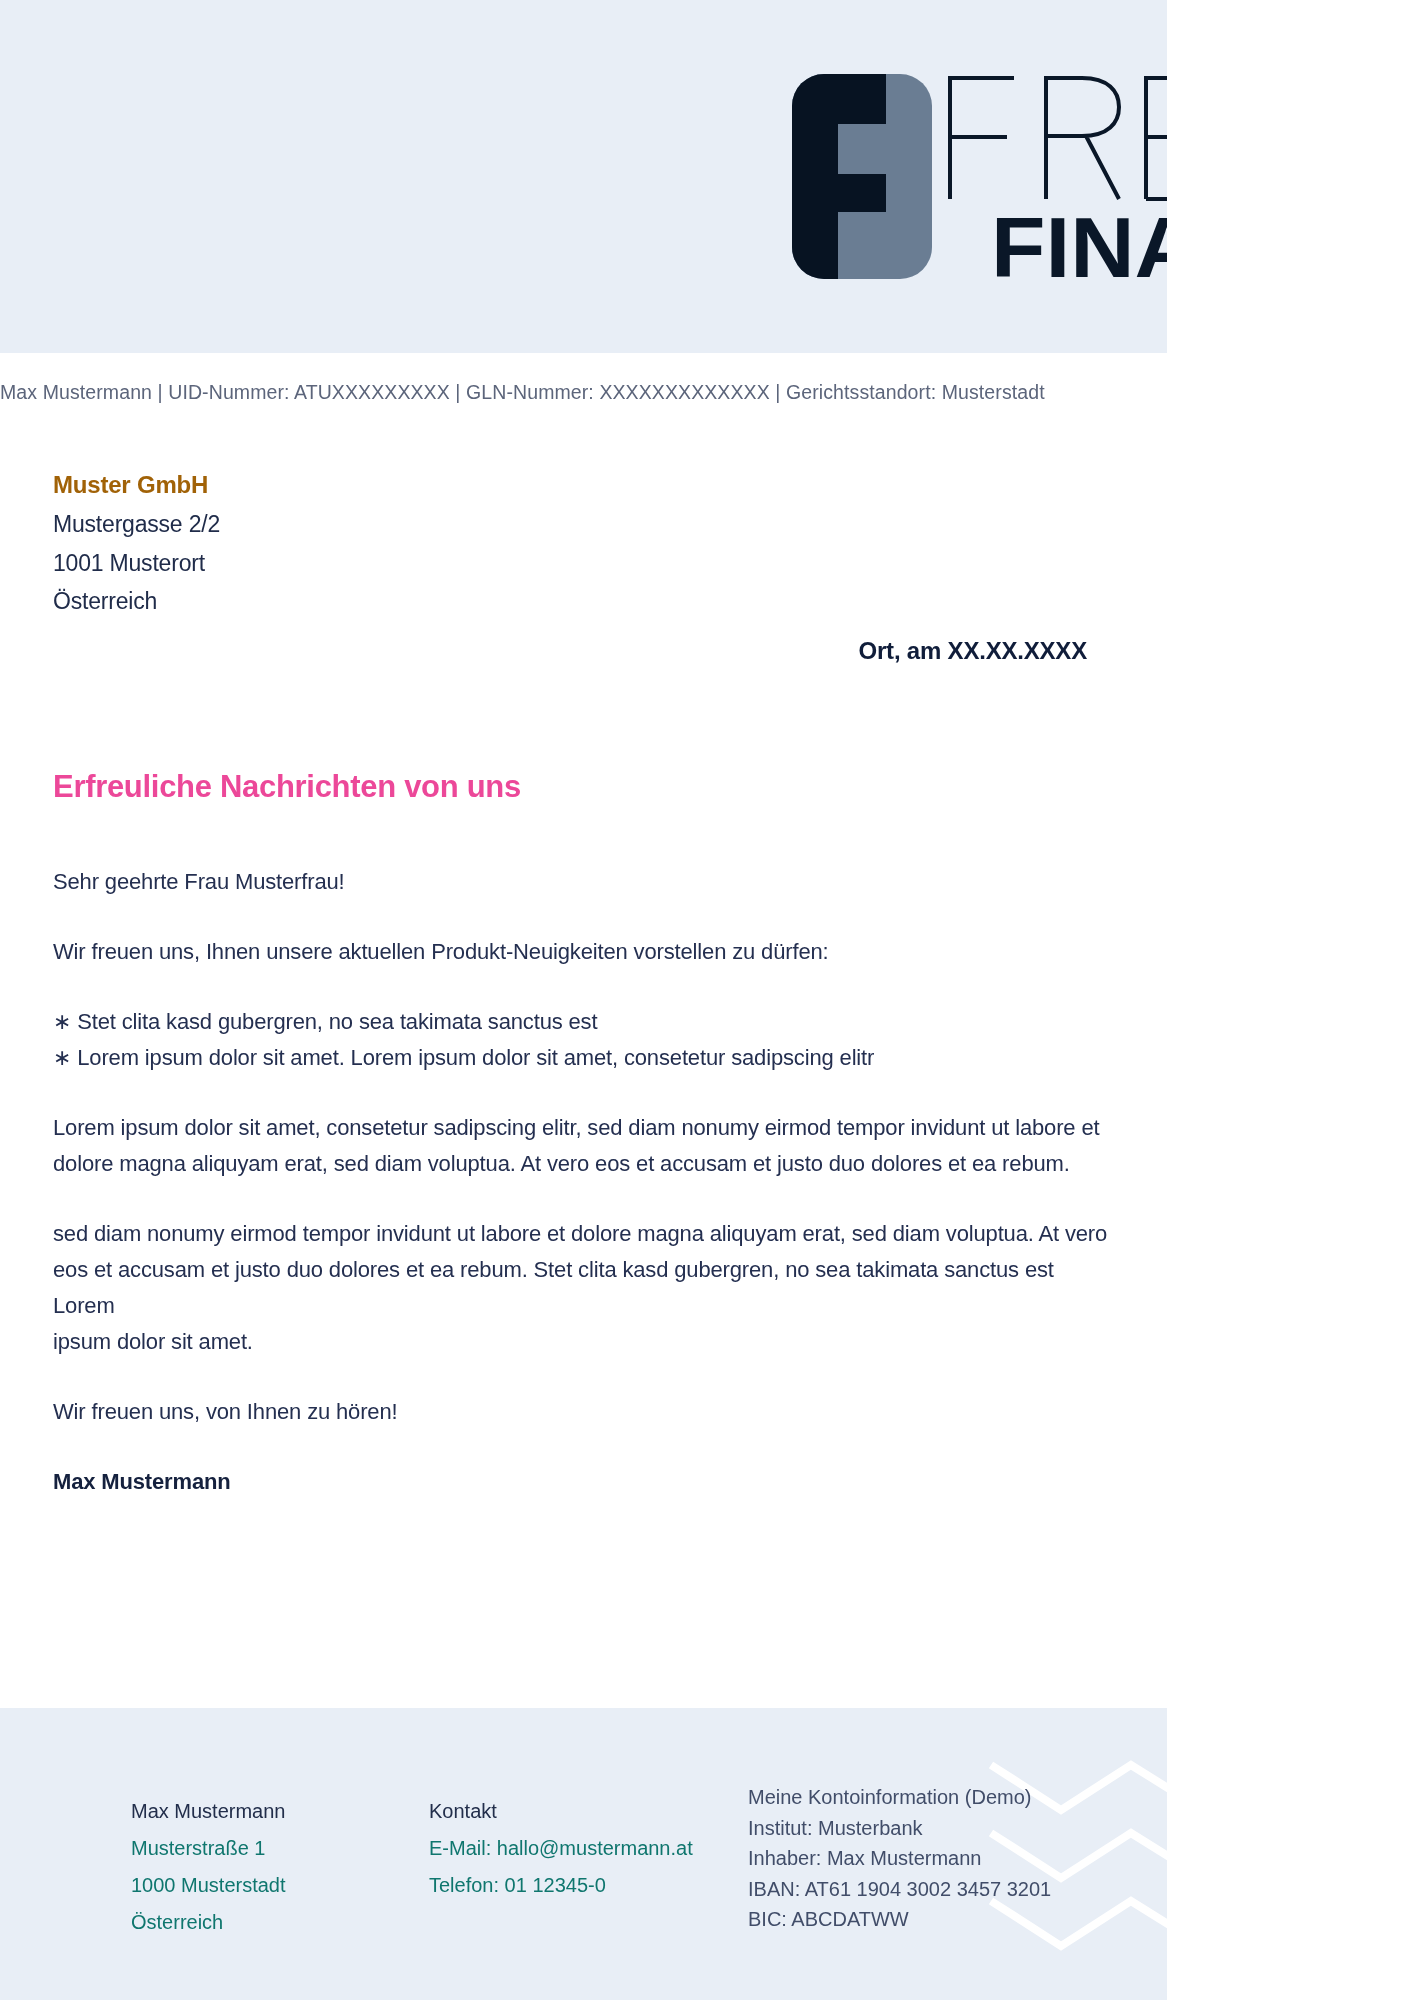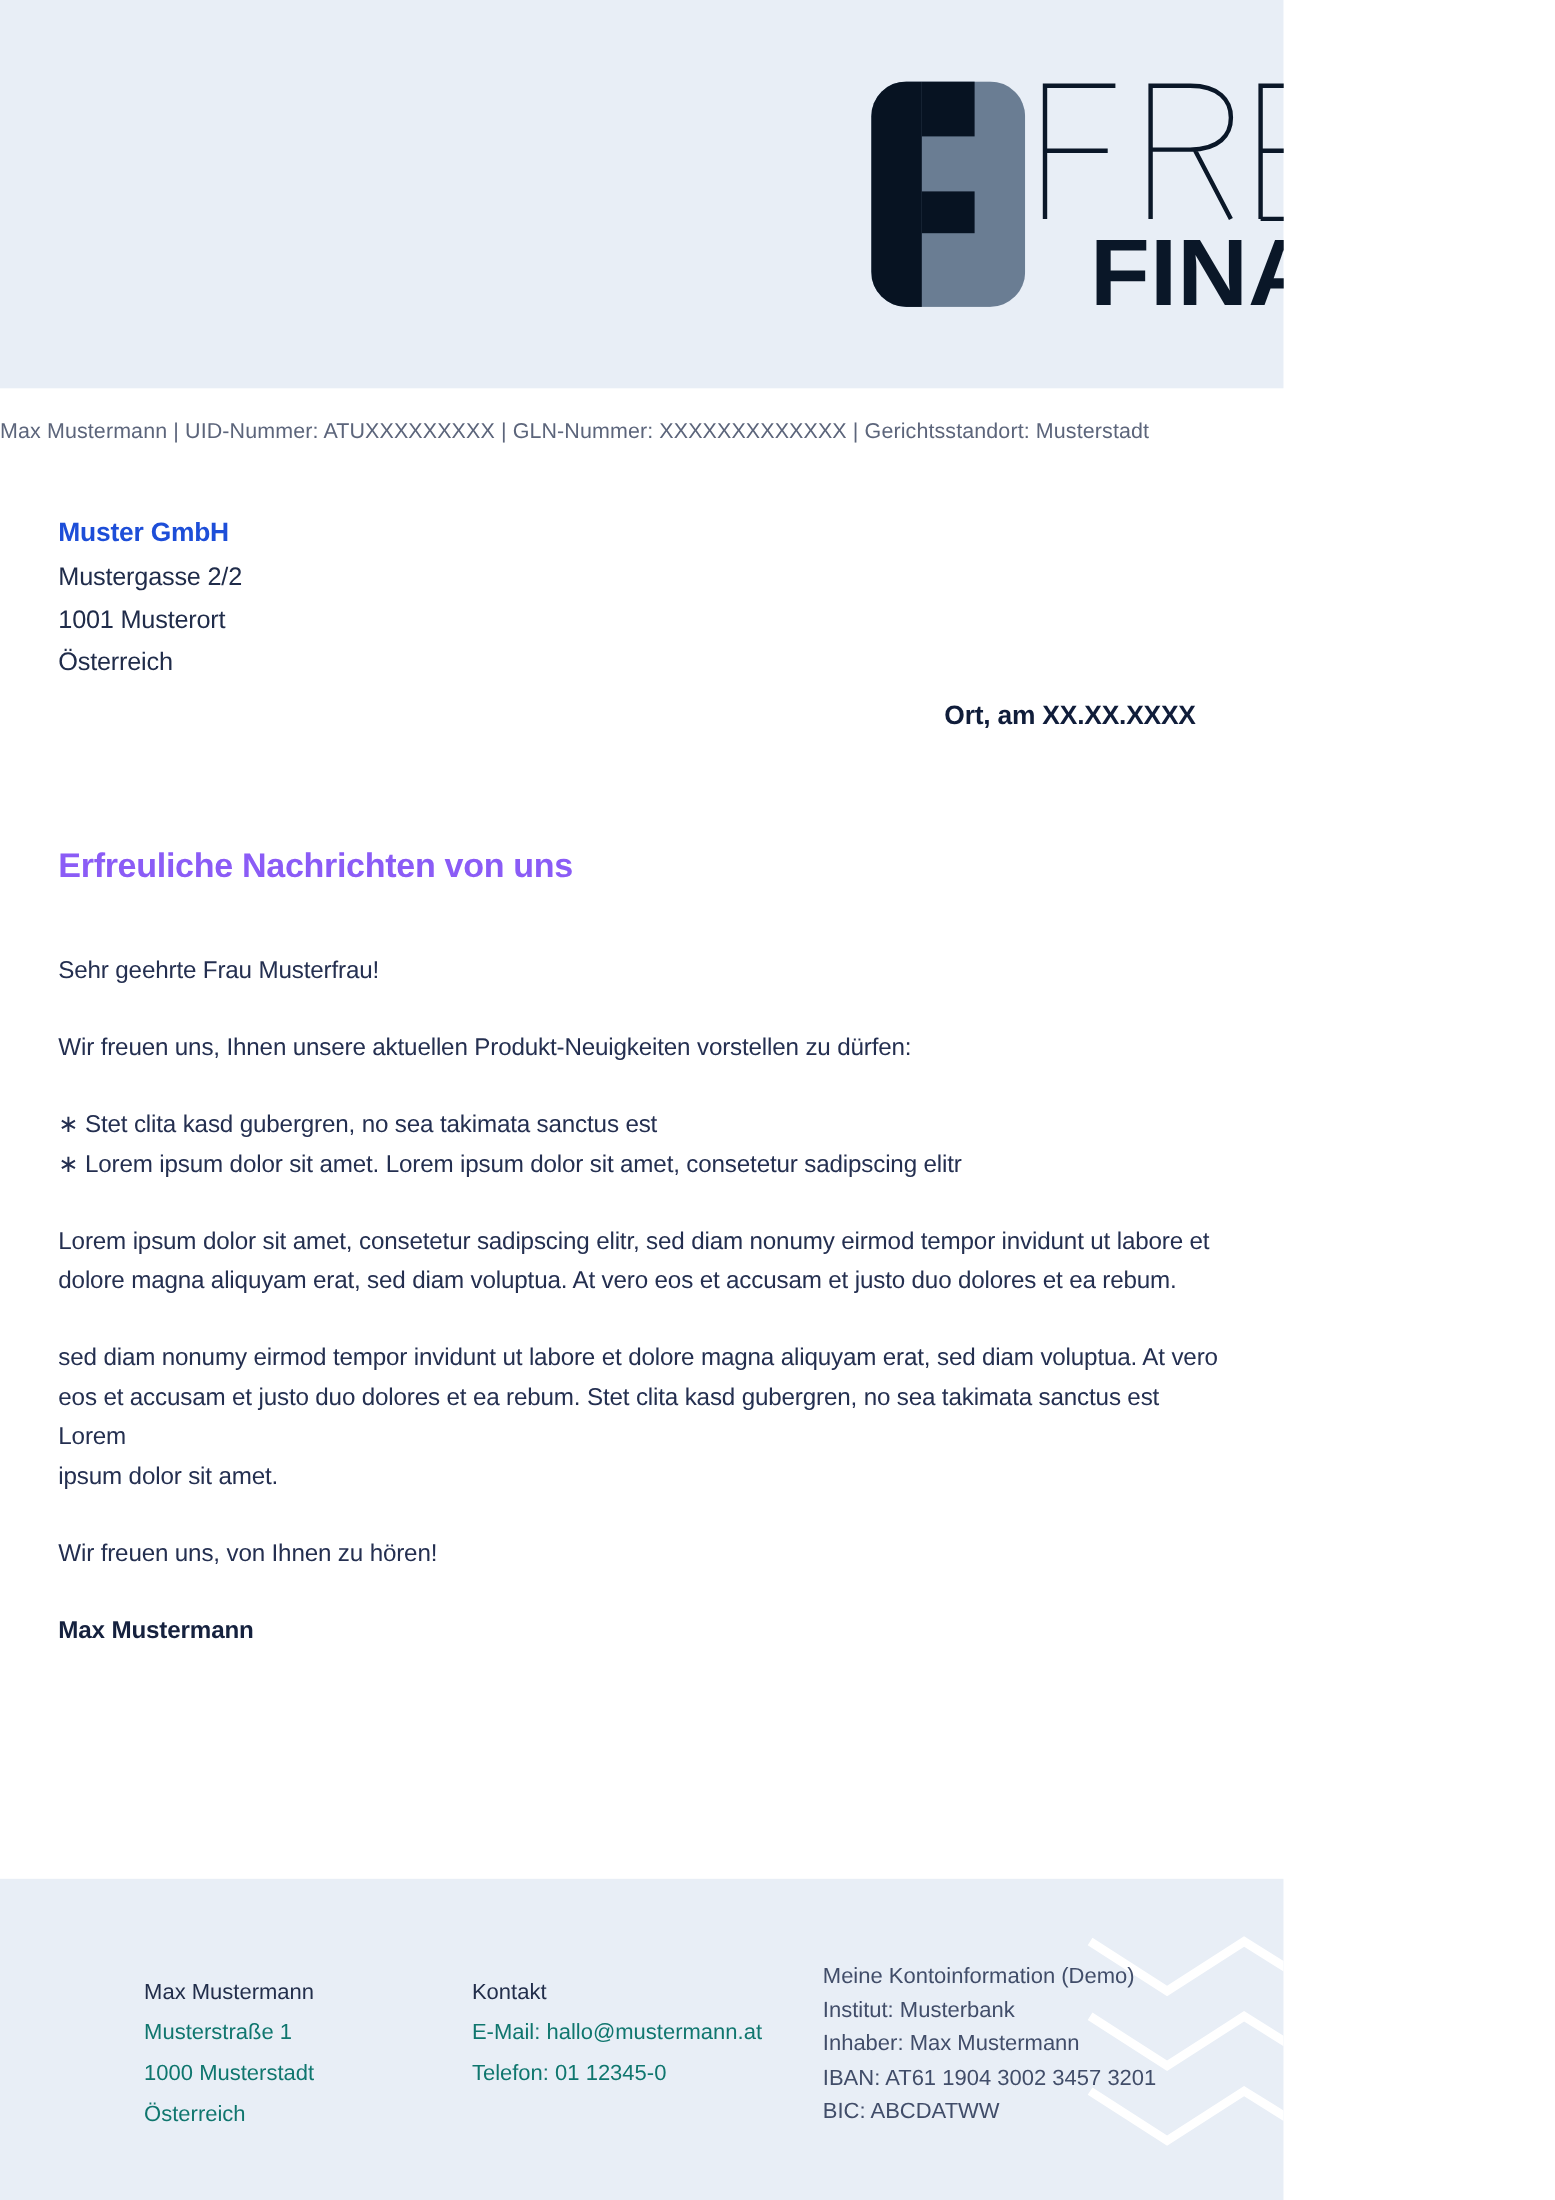--- a/index.html
+++ b/index.html
@@ -14,29 +14,29 @@
   .logo-text{margin-left:13px;display:flex;flex-direction:column;}
   .logo-free{display:block;margin-top:1px;}
   .logo-finance{display:block;margin-left:46px;margin-top:7px;}
   
   .info-line{
     position:absolute;left:0;top:381px;width:100%;text-align:left;
     font-size:19.5px;color:#5c657b;letter-spacing:.1px;
   }
   
   .recipient{position:absolute;left:53px;top:465px;}
-  .recipient-name{font-size:24px;font-weight:bold;color:#1d4ed8;line-height:40px;letter-spacing:-.2px;}
+  .recipient-name{font-size:24px;font-weight:bold;color:#a16207;line-height:40px;letter-spacing:-.2px;}
   .recipient-lines{font-size:23px;color:#202c4a;line-height:38.5px;white-space:pre-line;letter-spacing:-.2px;}
   
   .date-line{
     position:absolute;right:80px;top:637px;font-size:24px;font-weight:bold;color:#101d3a;letter-spacing:-.2px;
   }
   
   .headline{
-    position:absolute;left:53px;top:769px;font-size:31px;font-weight:800;color:#8b5cf6;letter-spacing:-.3px;
+    position:absolute;left:53px;top:769px;font-size:31px;font-weight:800;color:#ec4899;letter-spacing:-.3px;
   }
   .letter-body{position:absolute;left:53px;top:864px;right:54px;font-size:22px;line-height:36px;letter-spacing:-.15px;}
   .letter-body .block{margin:0 0 34px 0;white-space:pre-line;}
   .signature{font-weight:bold;color:#15213e;}
   
   .footer-band{position:absolute;left:0;top:1708px;width:100%;height:292px;background:#e8eef6;}
   .footer-col{position:absolute;font-size:20px;}
   .footer-col .col-title{color:#222e4b;}
   .footer-col .col-lines{white-space:pre-line;}
   .col-address{left:131px;top:1793px;line-height:37px;}

